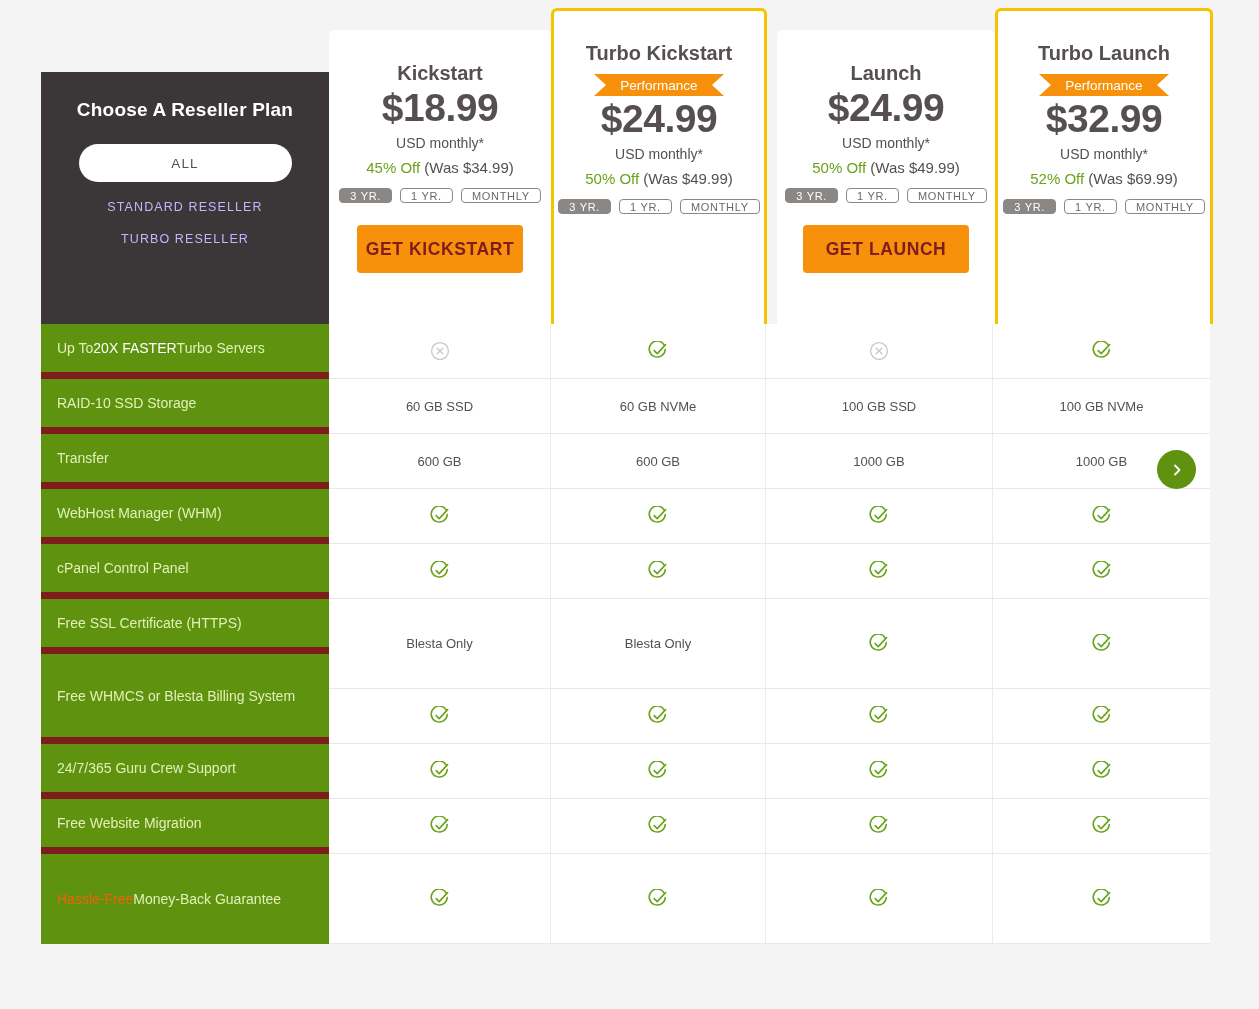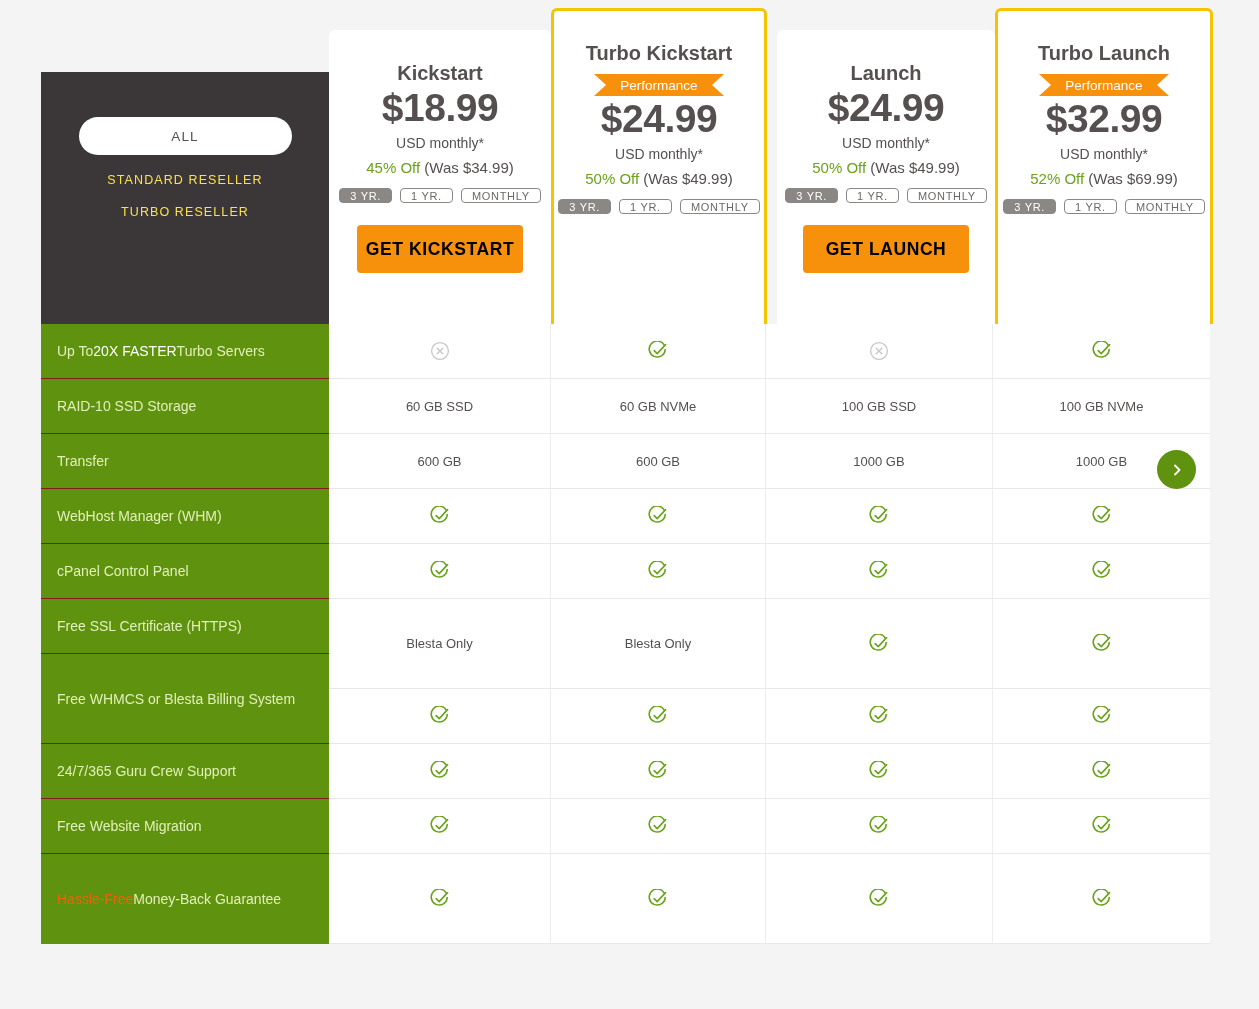--- a/index.html
+++ b/index.html
@@ -37,37 +37,37 @@
     width: 213px; height: 38px;
     border-radius: 19px;
     background: #ffffff;
     color: #55504f;
     font-size: 13.5px;
     letter-spacing: 1.1px;
     display: flex; align-items: center; justify-content: center;
   }
   .chooser-opt {
     margin-top: 18px;
-    color: #fde047;
+    color: #c4b5fd;
     font-size: 12.5px;
     letter-spacing: 1.1px;
   }
 
   
   .features {
     position: absolute;
     left: 41px; top: 324px;
     width: 288px;
     background: #588f12;
     box-sizing: border-box;
   }
   .feature-row {
     background: #5f920f;
     box-sizing: border-box;
-    border-bottom: 1px solid #7f1d1d;
+    border-bottom: 7px solid #7f1d1d;
     padding: 0 16px;
     display: flex; align-items: center;
     color: #e2f0b8;
     font-size: 14px;
     line-height: 30px;
   }
   .feature-row:last-child { border-bottom: none; }
   .feature-row .hl { color: #ffffff; }
   .feature-row .hl2 { color: #f0620a; }
 
@@ -177,21 +177,21 @@
   .term.active {
     background: #8b8785;
     border-color: #8b8785;
     color: #ffffff;
   }
   .cta {
     margin: 22px auto 0 auto;
     width: 166px; height: 48px;
     background: #f7900b;
     border-radius: 4px;
-    color: #000000;
+    color: #7f1d1d;
     font-size: 17.5px;
     font-weight: bold;
     letter-spacing: .6px;
     display: flex; align-items: center; justify-content: center;
     border: none;
     cursor: pointer;
     font-family: "Liberation Sans", sans-serif;
   }
 
   
@@ -215,20 +215,21 @@
     color: #ffffff;
     font-size: 15px;
   }
 </style>
 </head>
 <body>
 
 <div id="root">
 
   <div class="chooser">
+    <div class="chooser-title">Choose A Reseller Plan</div>
     <div class="chooser-pill">ALL</div>
     <div class="chooser-opt">STANDARD RESELLER</div>
     <div class="chooser-opt">TURBO RESELLER</div>
   </div>
 
   <div class="features" id="features-col">
       <div class="feature-row" style="height: 55px;">
         <span class="">Up To </span>
         <span class="hl">20X FASTER</span>
         <span class=""> Turbo Servers</span>

